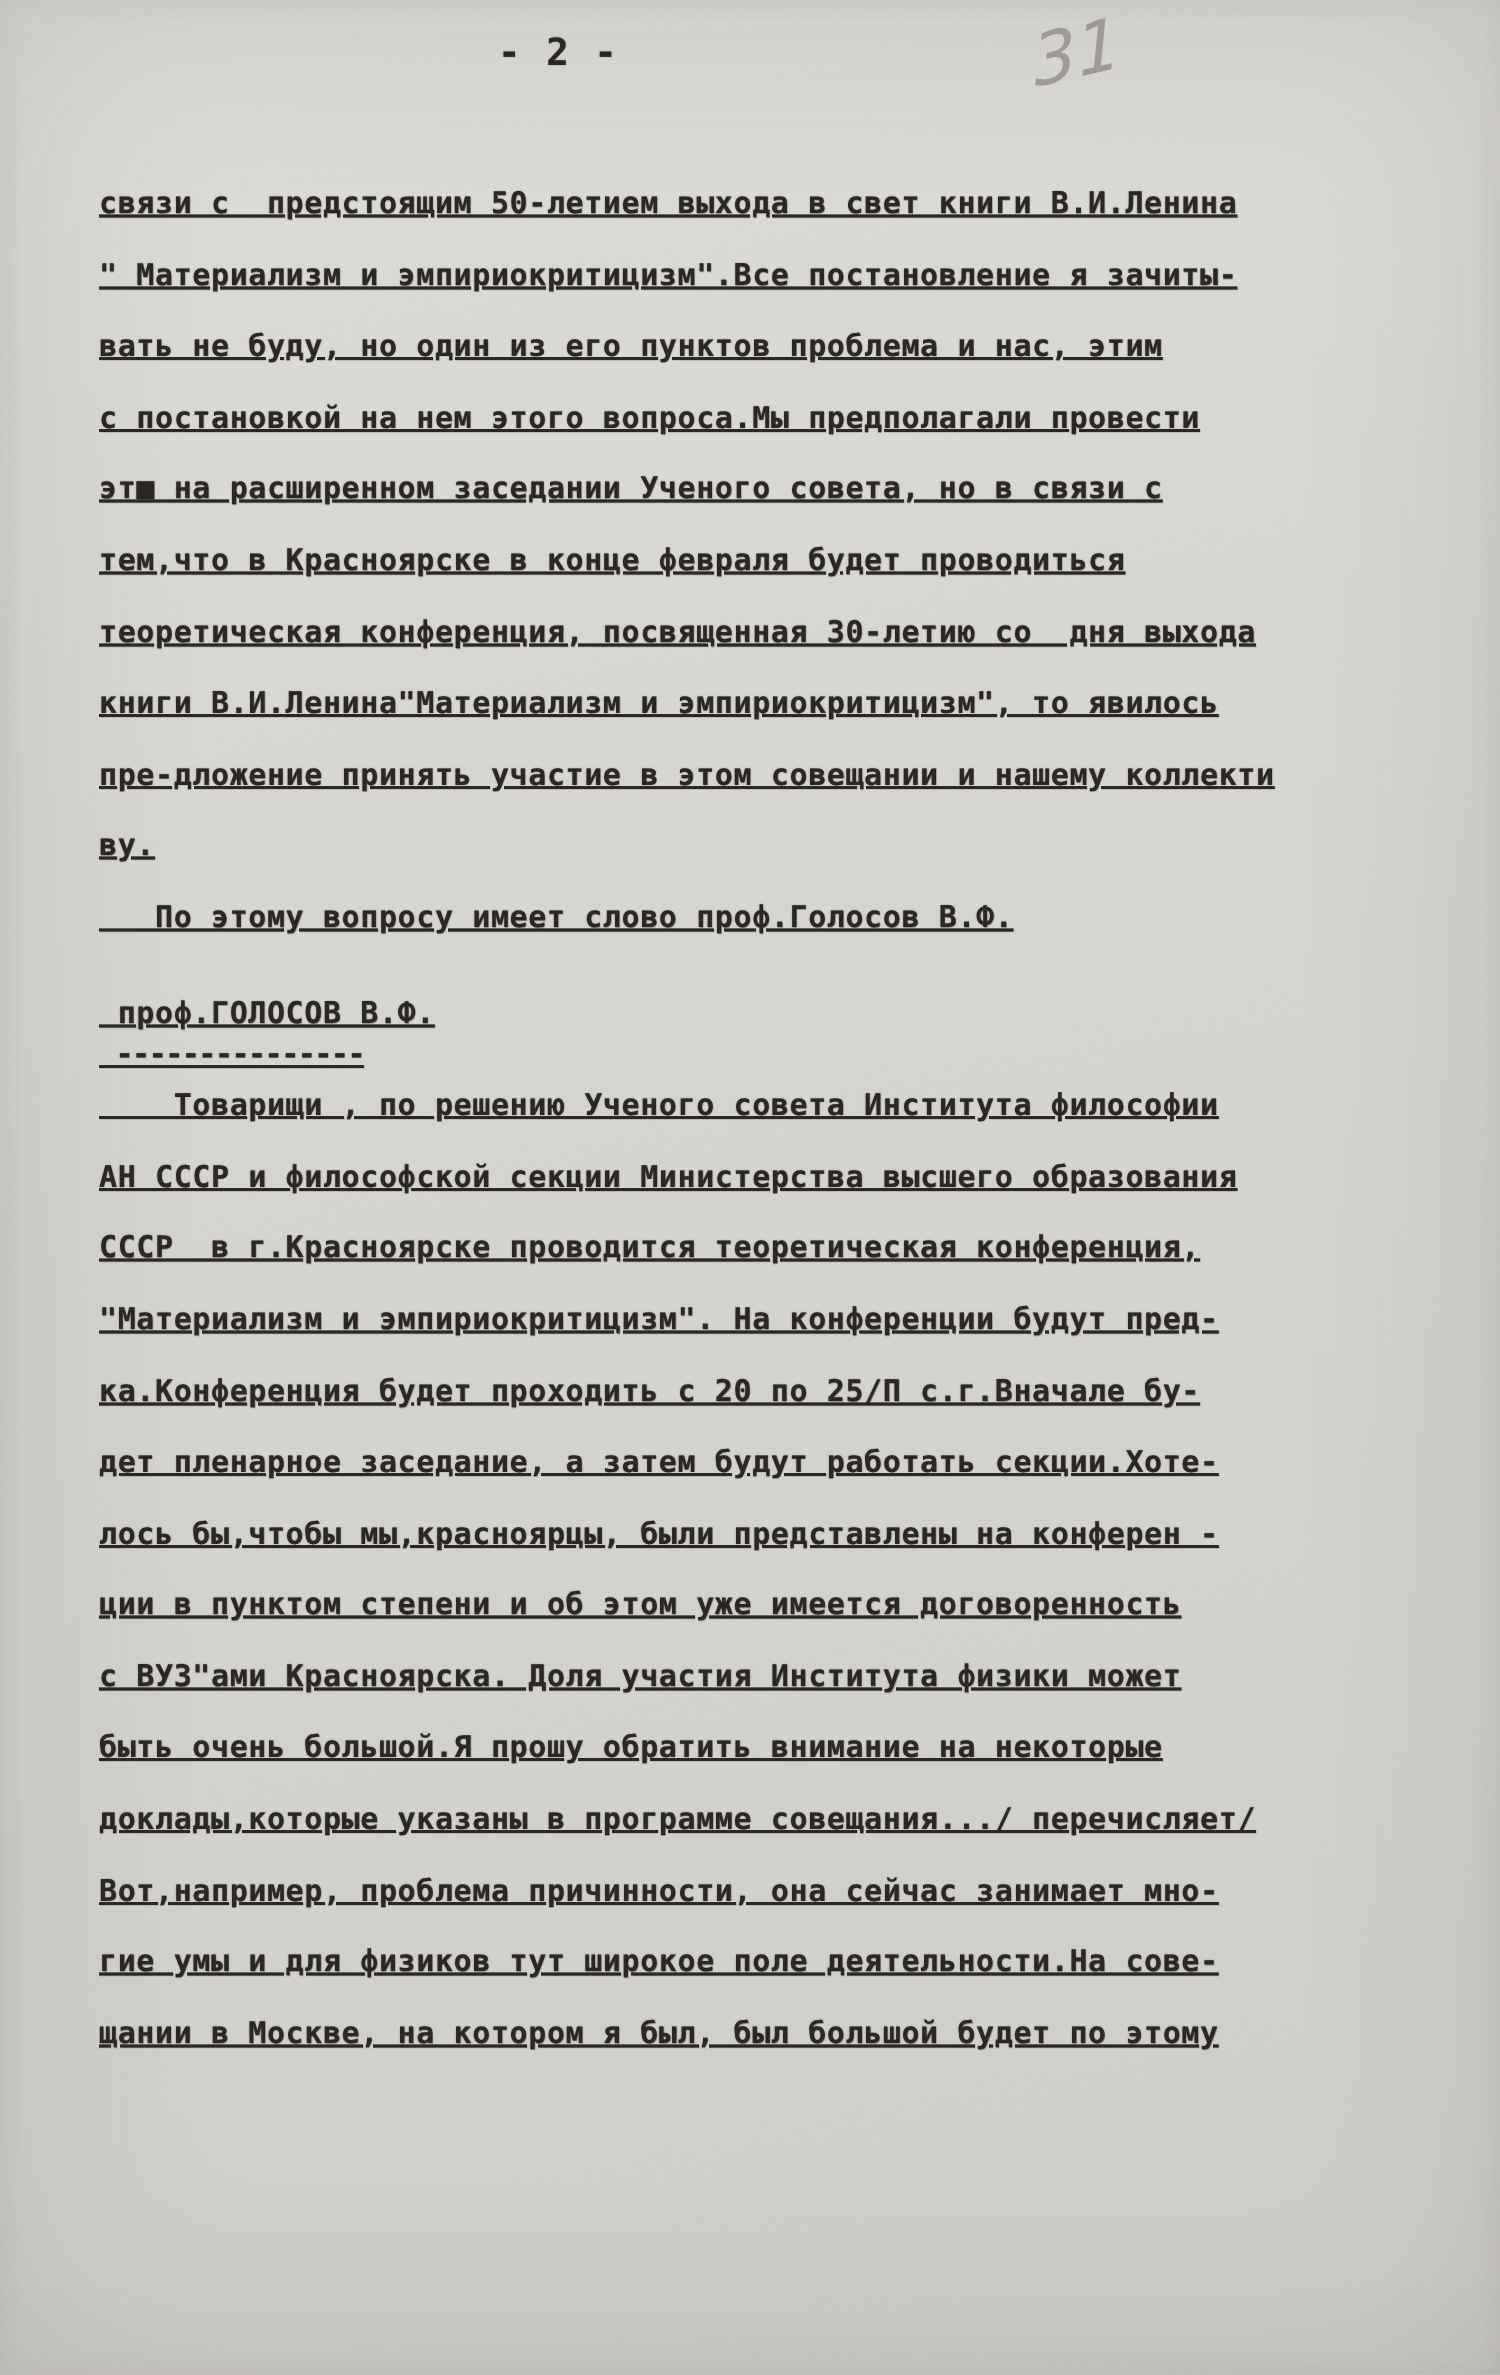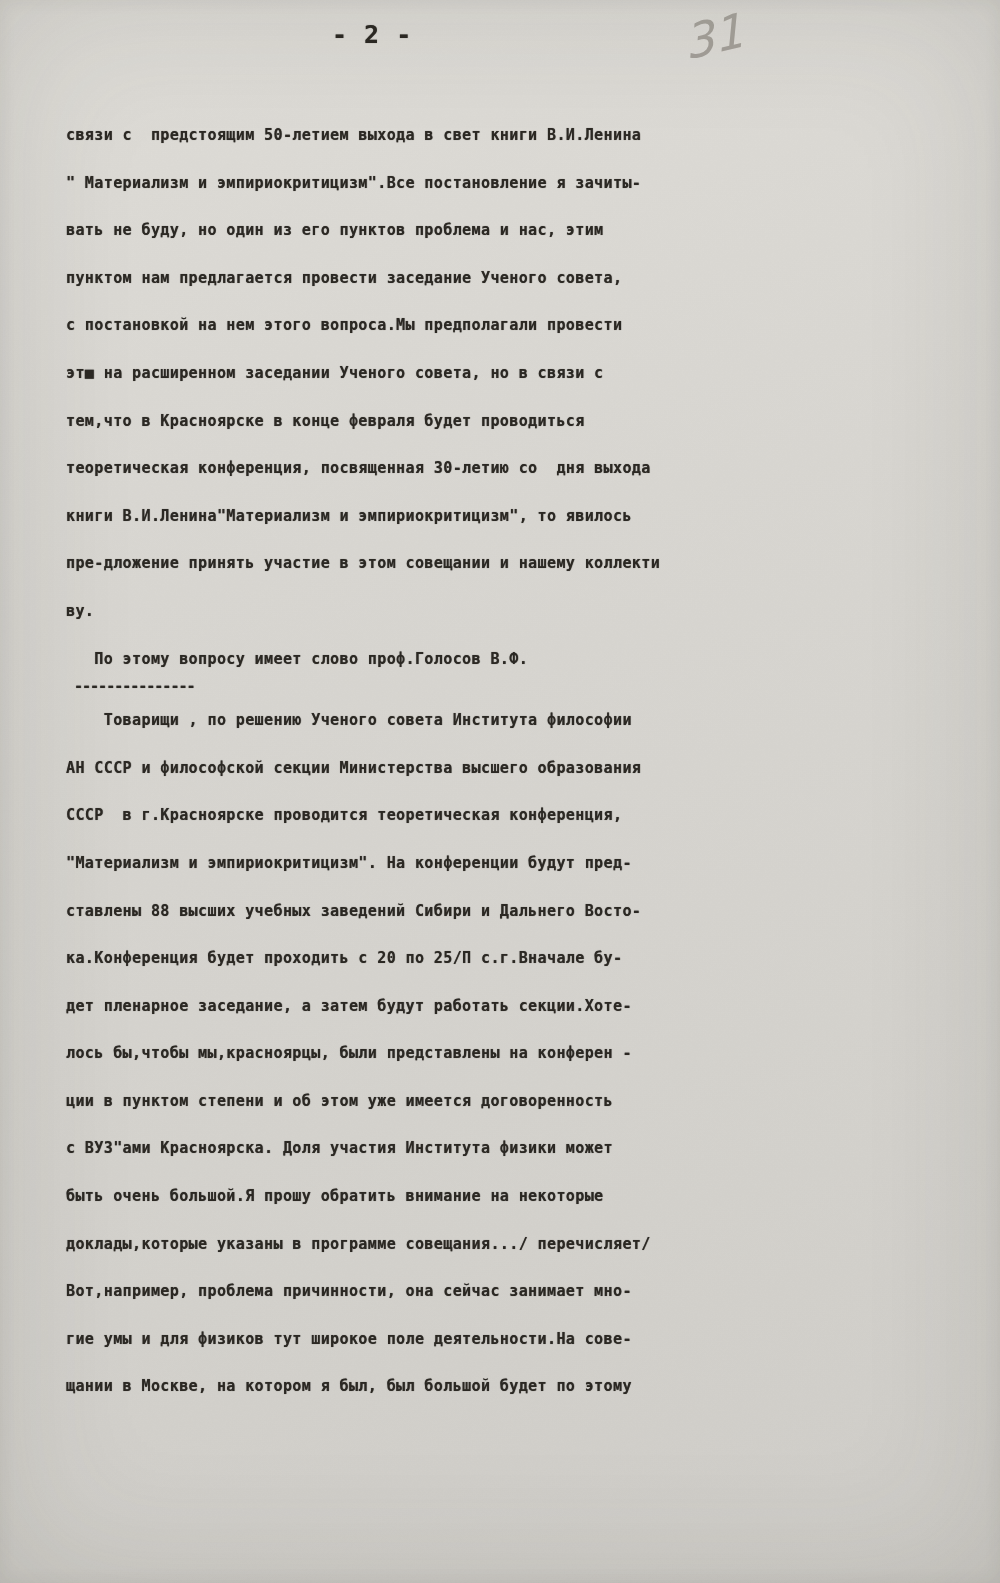--- a/index.html
+++ b/index.html
@@ -31,23 +31,24 @@
     color:var(--pencil,#96928b);
     transform:rotate(-13deg) skewX(-8deg);
     opacity:.85;
   }
   .doc-text{
     position:absolute;top:112px;left:66px;right:56px;
   }
   .line{
     white-space:pre;
     height:47.6px;line-height:47.6px;
-    font-size:15px;font-weight:bold;
+    font-size:20px;font-weight:bold;
     letter-spacing:.4px;
     text-shadow:0 0 1px rgba(25,23,20,.48), 0.4px 0.4px 0 rgba(25,23,20,.25);
+    text-decoration:underline;
   }
   .line.gap-before{margin-top:16px;}
   .line.dashes{
     height:14px;line-height:6px;
     letter-spacing:-1px;
     overflow:visible;
   }
   .line.blot{  }
 </style>
 </head>
@@ -65,35 +66,34 @@
 
   <div class="pageno">- 2 -</div>
 
   <div class="handnum">31</div>
 
   <div class="doc-text">
 
   <div class="line">связи с  предстоящим 50-летием выхода в свет книги В.И.Ленина</div>
       <div class="line">" Материализм и эмпириокритицизм".Все постановление я зачиты-</div>
       <div class="line">вать не буду, но один из его пунктов проблема и нас, этим</div>
-      <div class="line">пунктом нам предлагается провести заседание Ученого совета,</div>
       <div class="line">с постановкой на нем этого вопроса.Мы предполагали провести</div>
       <div class="line blot">эт■ на расширенном заседании Ученого совета, но в связи с</div>
       <div class="line">тем,что в Красноярске в конце февраля будет проводиться</div>
       <div class="line">теоретическая конференция, посвященная 30-летию со  дня выхода</div>
       <div class="line">книги В.И.Ленина"Материализм и эмпириокритицизм", то явилось</div>
       <div class="line">пре-дложение принять участие в этом совещании и нашему коллекти</div>
       <div class="line">ву.</div>
       <div class="line">   По этому вопросу имеет слово проф.Голосов В.Ф.</div>
+      <div class="line gap-before"> проф.ГОЛОСОВ В.Ф.</div>
       <div class="line dashes"> ---------------</div>
       <div class="line">    Товарищи , по решению Ученого совета Института философии</div>
       <div class="line">АН СССР и философской секции Министерства высшего образования</div>
       <div class="line">СССР  в г.Красноярске проводится теоретическая конференция,</div>
       <div class="line">"Материализм и эмпириокритицизм". На конференции будут пред-</div>
-      <div class="line">ставлены 88 высших учебных заведений Сибири и Дальнего Восто-</div>
       <div class="line">ка.Конференция будет проходить с 20 по 25/П с.г.Вначале бу-</div>
       <div class="line">дет пленарное заседание, а затем будут работать секции.Хоте-</div>
       <div class="line">лось бы,чтобы мы,красноярцы, были представлены на конферен -</div>
       <div class="line">ции в пунктом степени и об этом уже имеется договоренность</div>
       <div class="line">с ВУЗ"ами Красноярска. Доля участия Института физики может</div>
       <div class="line">быть очень большой.Я прошу обратить внимание на некоторые</div>
       <div class="line">доклады,которые указаны в программе совещания.../ перечисляет/</div>
       <div class="line">Вот,например, проблема причинности, она сейчас занимает мно-</div>
       <div class="line">гие умы и для физиков тут широкое поле деятельности.На сове-</div>
       <div class="line">щании в Москве, на котором я был, был большой будет по этому</div>

